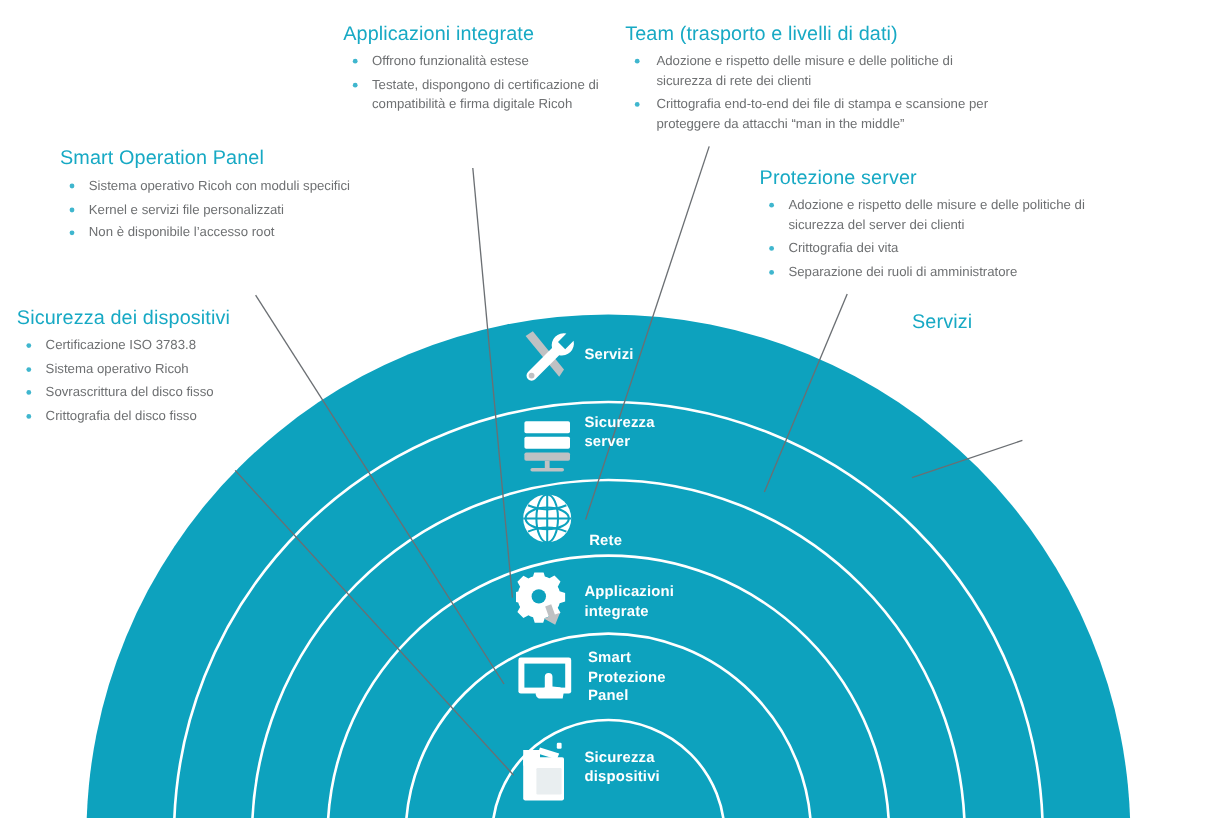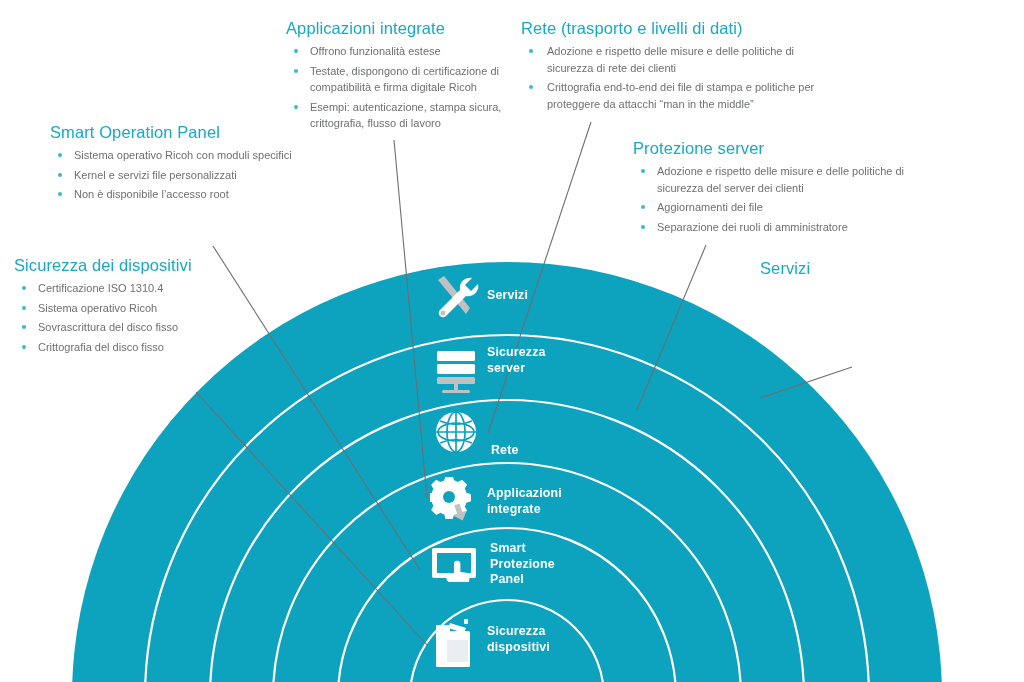--- a/index.html
+++ b/index.html
@@ -155,58 +155,57 @@
 integrate</div>
   <div class="ringlabel" style="left:490px;top:541px;white-space:pre-line;">Smart
 Protezione
 Panel</div>
   <div class="ringlabel" style="left:487px;top:624px;white-space:pre-line;">Sicurezza
 dispositivi</div>
 
   <div class="callout" id="c-sicurezza-dispositivi">
     <h2>Sicurezza dei dispositivi</h2>
     <ul>
-      <li>Certificazione ISO 1310.4</li>
+      <li>Certificazione ISO 3783.8</li>
       <li>Sistema operativo Ricoh</li>
       <li>Sovrascrittura del disco fisso</li>
       <li>Crittografia del disco fisso</li>
     </ul>
   </div>
 
   <div class="callout" id="c-smart-operation-panel">
     <h2>Smart Operation Panel</h2>
     <ul>
       <li>Sistema operativo Ricoh con moduli specifici</li>
       <li>Kernel e servizi file personalizzati</li>
       <li>Non è disponibile l’accesso root</li>
     </ul>
   </div>
 
   <div class="callout" id="c-applicazioni-integrate">
     <h2>Applicazioni integrate</h2>
     <ul>
       <li>Offrono funzionalità estese</li>
       <li>Testate, dispongono di certificazione di compatibilità e firma digitale Ricoh</li>
-      <li>Esempi: autenticazione, stampa sicura, crittografia, flusso di lavoro</li>
     </ul>
   </div>
 
   <div class="callout" id="c-rete">
-    <h2>Rete (trasporto e livelli di dati)</h2>
+    <h2>Team (trasporto e livelli di dati)</h2>
     <ul>
       <li>Adozione e rispetto delle misure e delle politiche di sicurezza di rete dei clienti</li>
-      <li>Crittografia end-to-end dei file di stampa e politiche per proteggere da attacchi “man in the middle”</li>
+      <li>Crittografia end-to-end dei file di stampa e scansione per proteggere da attacchi “man in the middle”</li>
     </ul>
   </div>
 
   <div class="callout" id="c-protezione-server">
     <h2>Protezione server</h2>
     <ul>
       <li>Adozione e rispetto delle misure e delle politiche di sicurezza del server dei clienti</li>
-      <li>Aggiornamenti dei file</li>
+      <li>Crittografia dei vita</li>
       <li>Separazione dei ruoli di amministratore</li>
     </ul>
   </div>
 
   <div class="callout" id="c-servizi">
     <h2>Servizi</h2>
   </div>
 
 </div>
 

